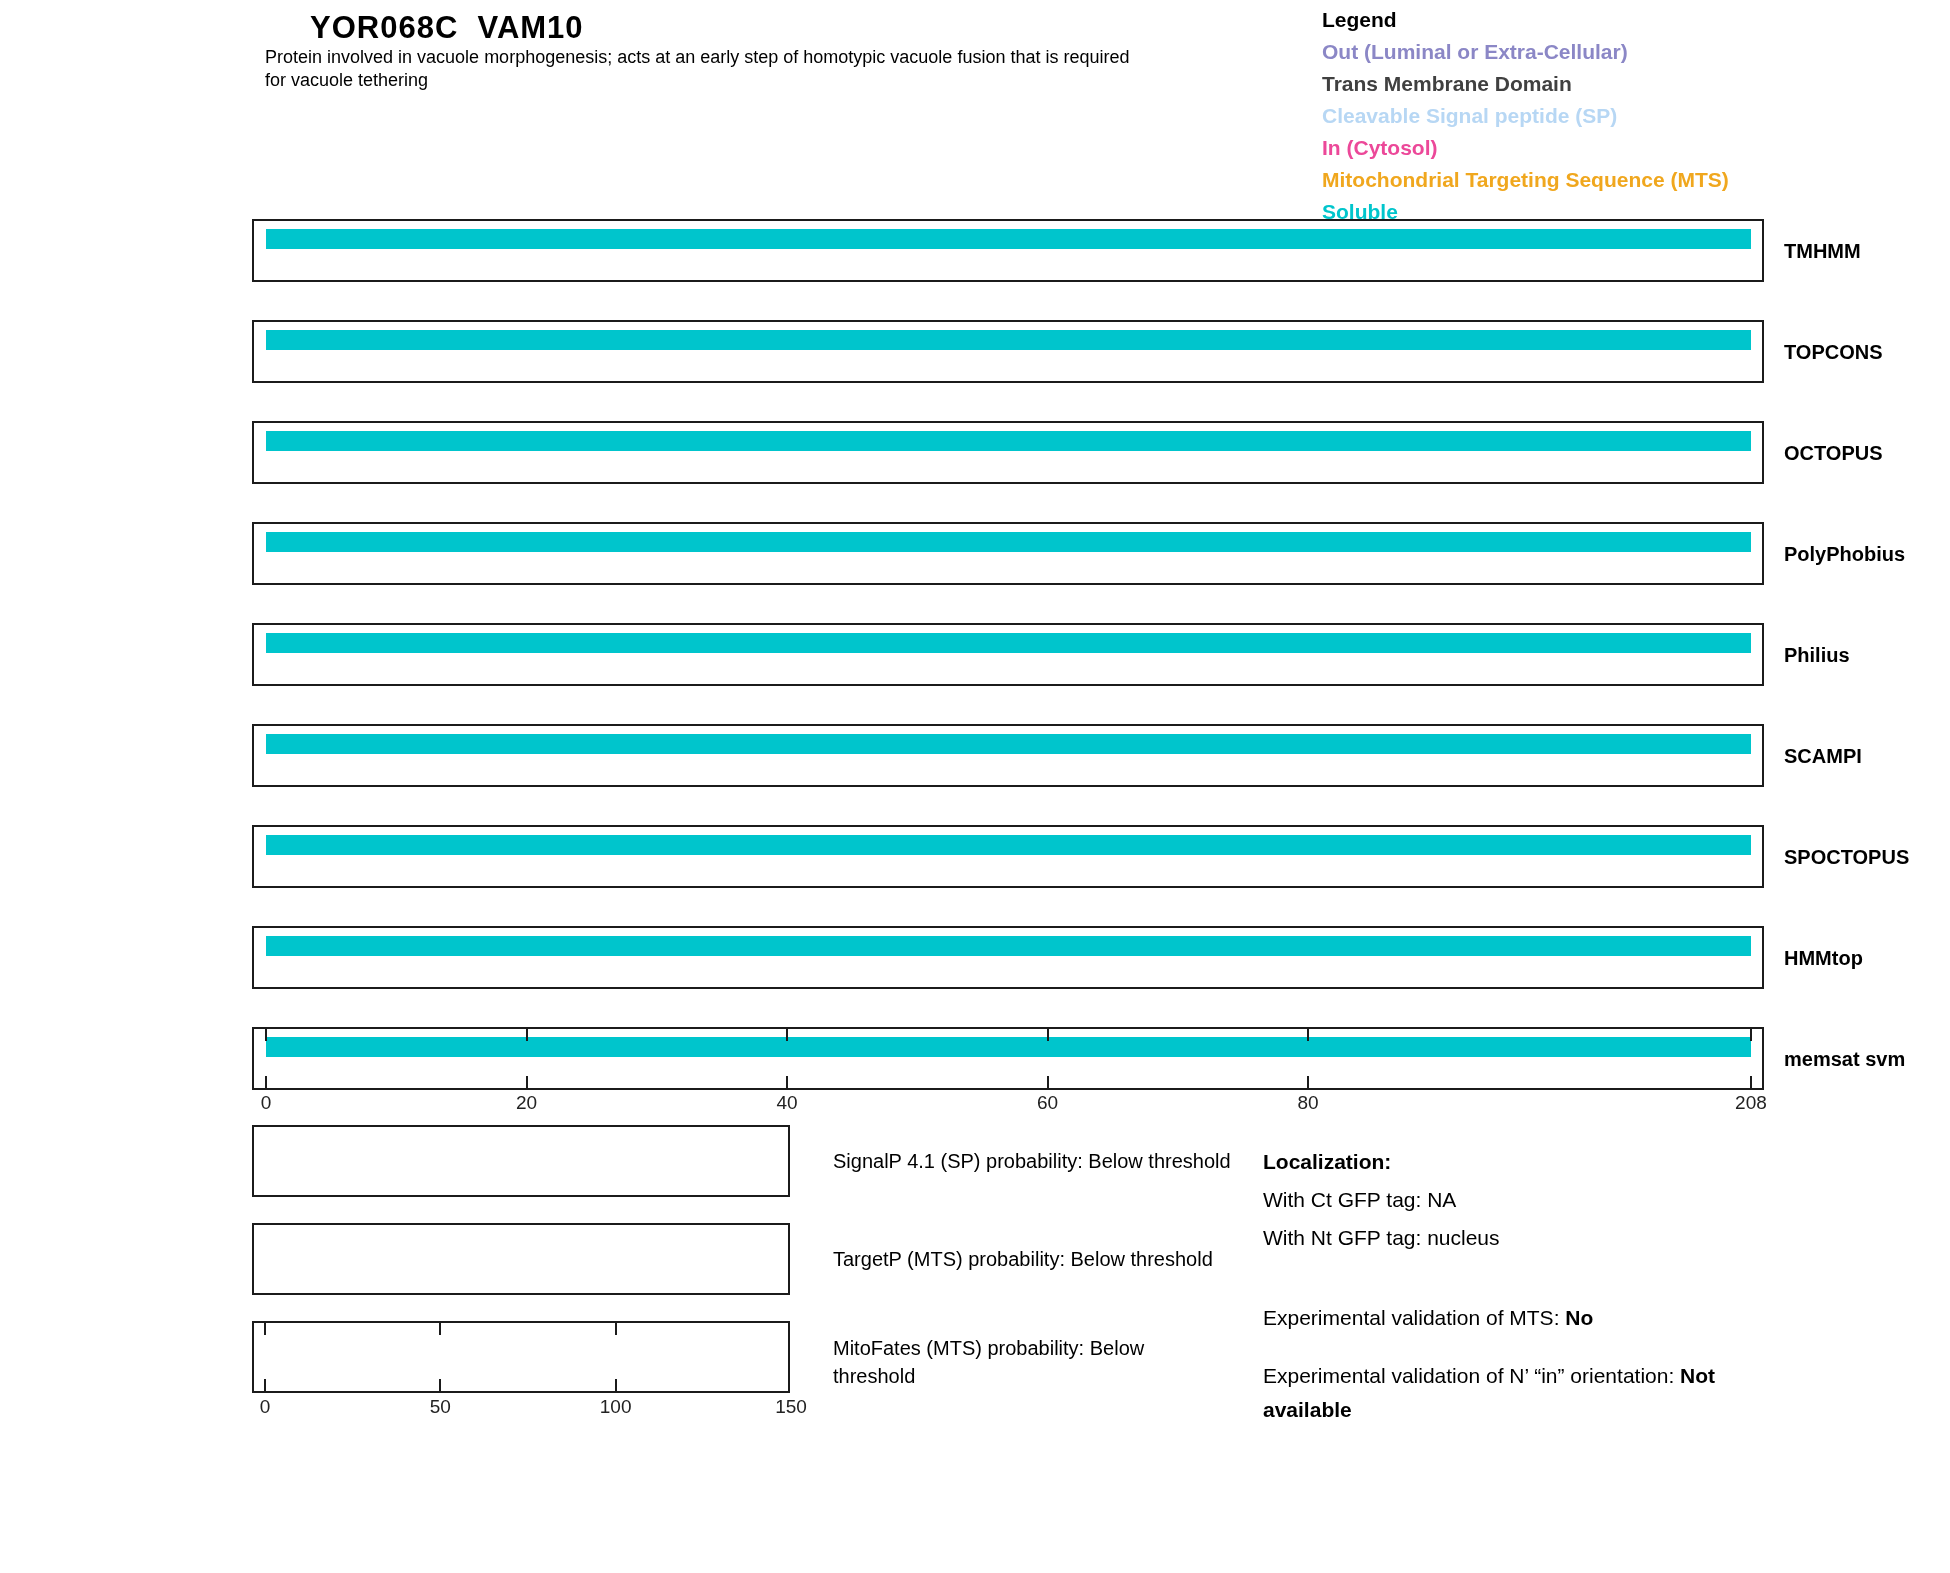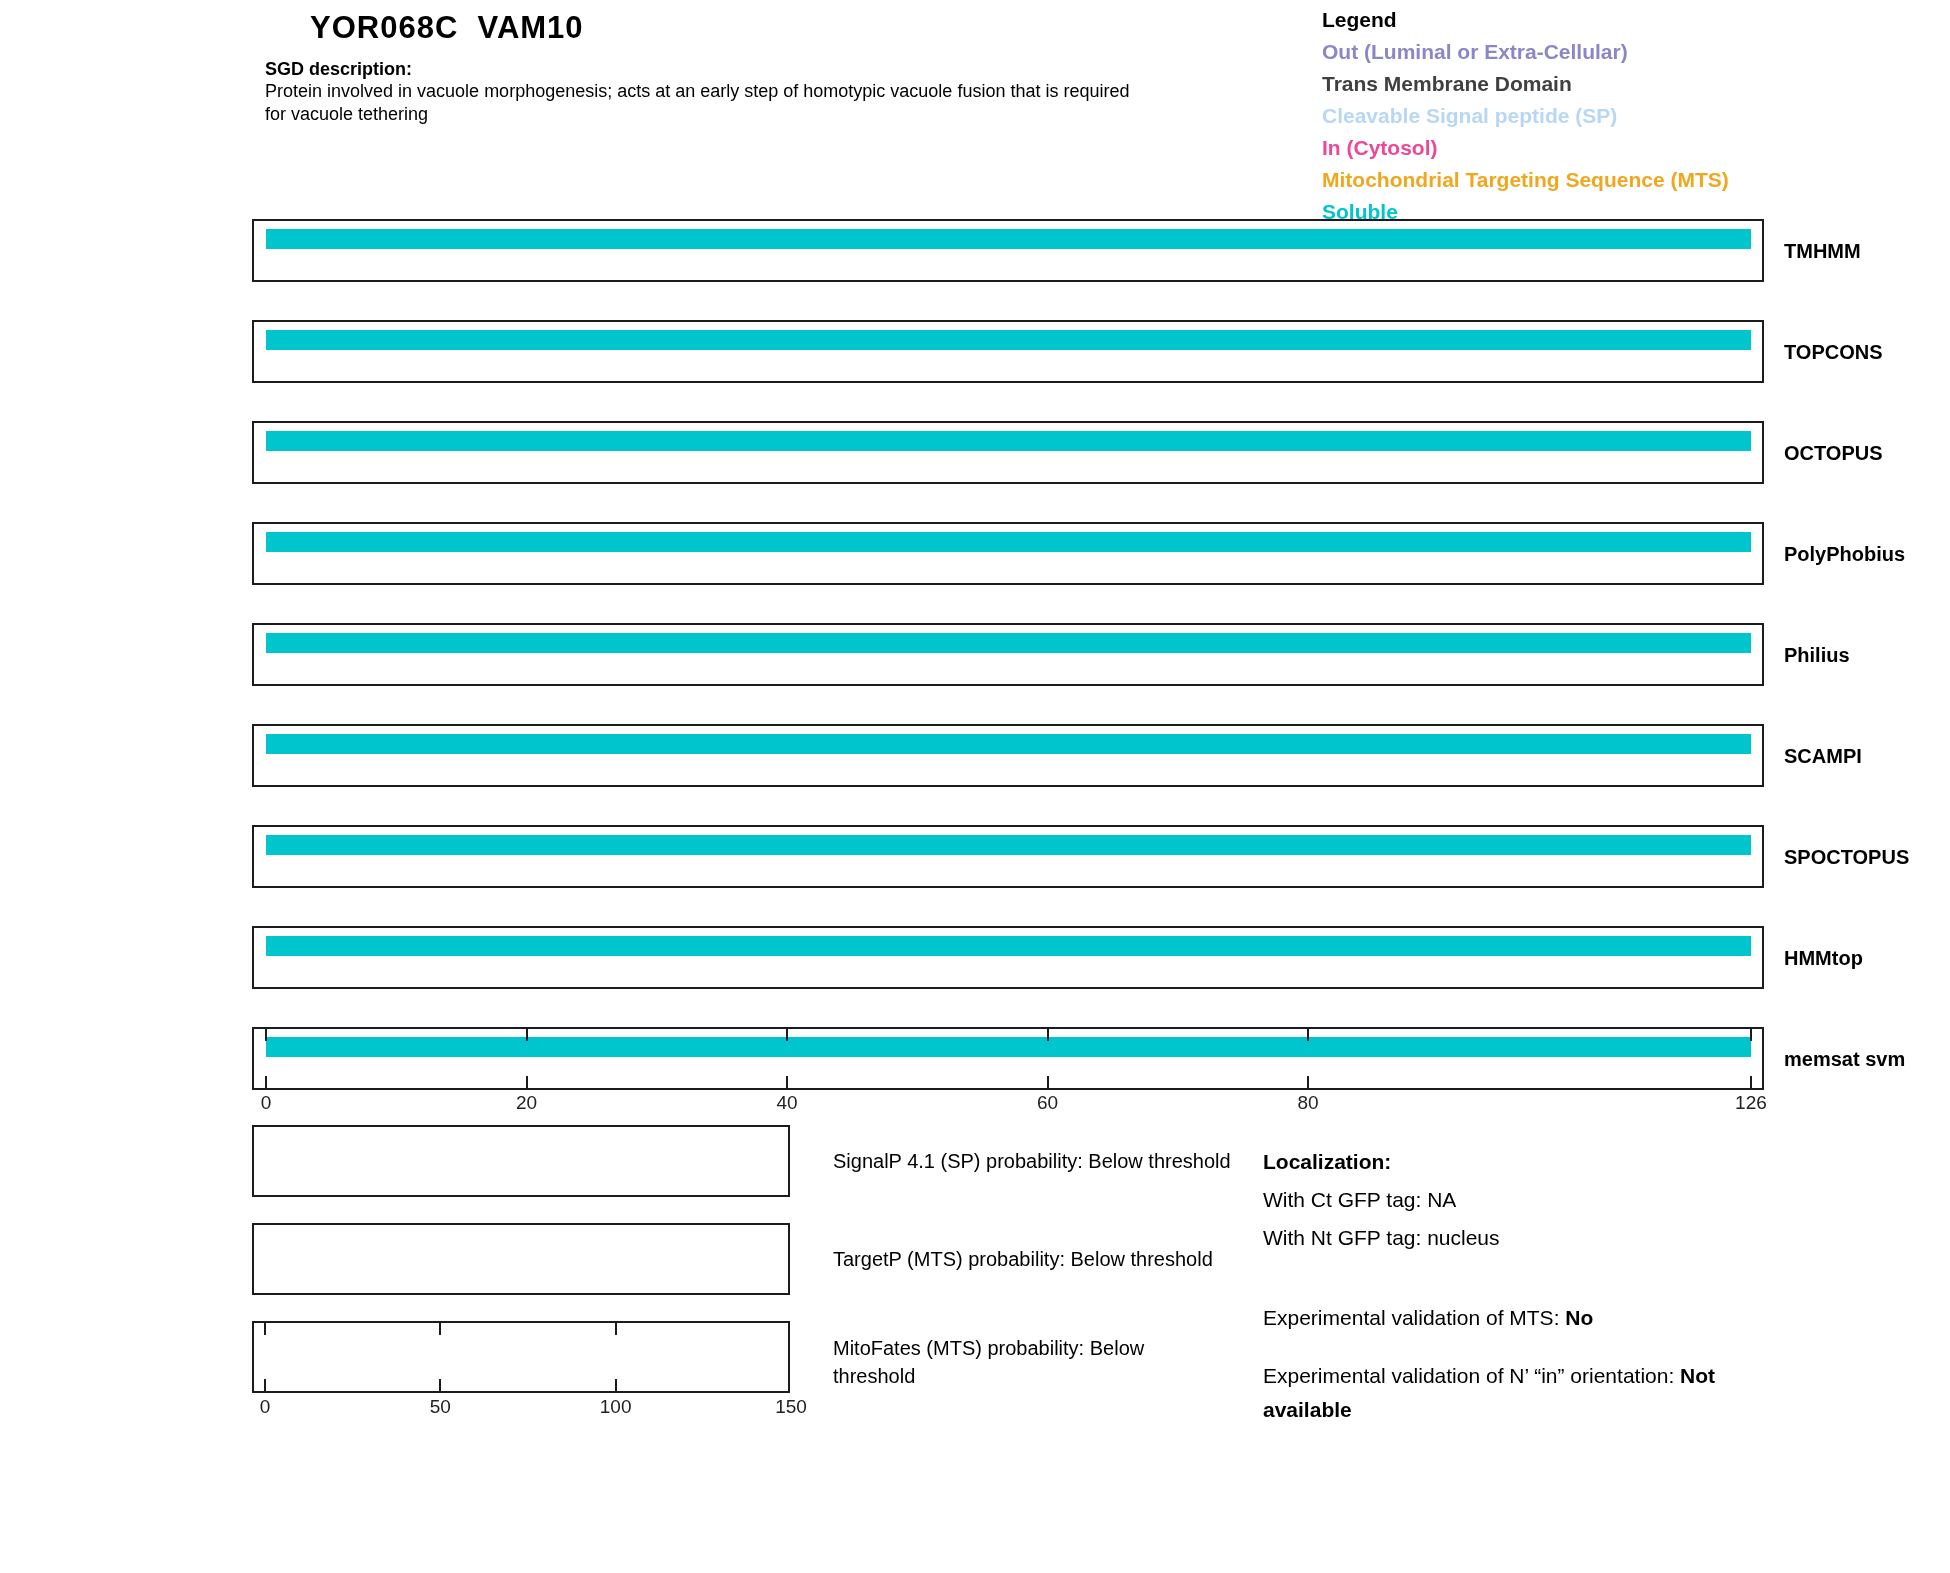--- a/index.html
+++ b/index.html
@@ -46,21 +46,20 @@
   .loc-mts{margin-top:42px;}
   .loc-para{line-height:34px;margin-top:22px;}
 </style>
 </head>
 <body>
 
 <div class="page">
 
   <div class="header">
     <div class="title">YOR068C  VAM10</div>
-    <div class="sgd-label">SGD description:</div>
     <div class="sgd-desc">Protein involved in vacuole morphogenesis; acts at an early step of homotypic vacuole fusion that is required
 for vacuole tethering</div>
   </div>
 
   <div class="legend">
     <div class="legend-title">Legend</div>
     <div class="legend-item" style="color: rgb(139, 135, 198);">Out (Luminal or Extra-Cellular)</div>
     <div class="legend-item" style="color: #404040;">Trans Membrane Domain</div>
     <div class="legend-item" style="color: rgb(183, 215, 244);">Cleavable Signal peptide (SP)</div>
     <div class="legend-item" style="color: #ec4899;">In (Cytosol)</div>
@@ -118,21 +117,21 @@
         <div class="tick bottom" style="left: 1495.96px;"></div>
       </div>
   </div>
 
   <div class="axis" id="protein-axis">
       <span class="axis-label" style="left: 14px;">0</span>
       <span class="axis-label" style="left: 274.52px;">20</span>
       <span class="axis-label" style="left: 535.04px;">40</span>
       <span class="axis-label" style="left: 795.56px;">60</span>
       <span class="axis-label" style="left: 1056.08px;">80</span>
-      <span class="axis-label" style="left: 1498.96px;">126</span>
+      <span class="axis-label" style="left: 1498.96px;">208</span>
     </div>
 
   <div class="prob-group">
     <div class="prob-box" id="signalp-box" style="top:0;"></div>
     <div class="prob-box" id="targetp-box" style="top:98px;"></div>
     <div class="prob-box" id="mitofates-box" style="top:196px;">
         <div class="tick top" style="left: 10px;"></div>
         <div class="tick bottom" style="left: 10px;"></div>
         <div class="tick top" style="left: 185.335px;"></div>
         <div class="tick bottom" style="left: 185.335px;"></div>

